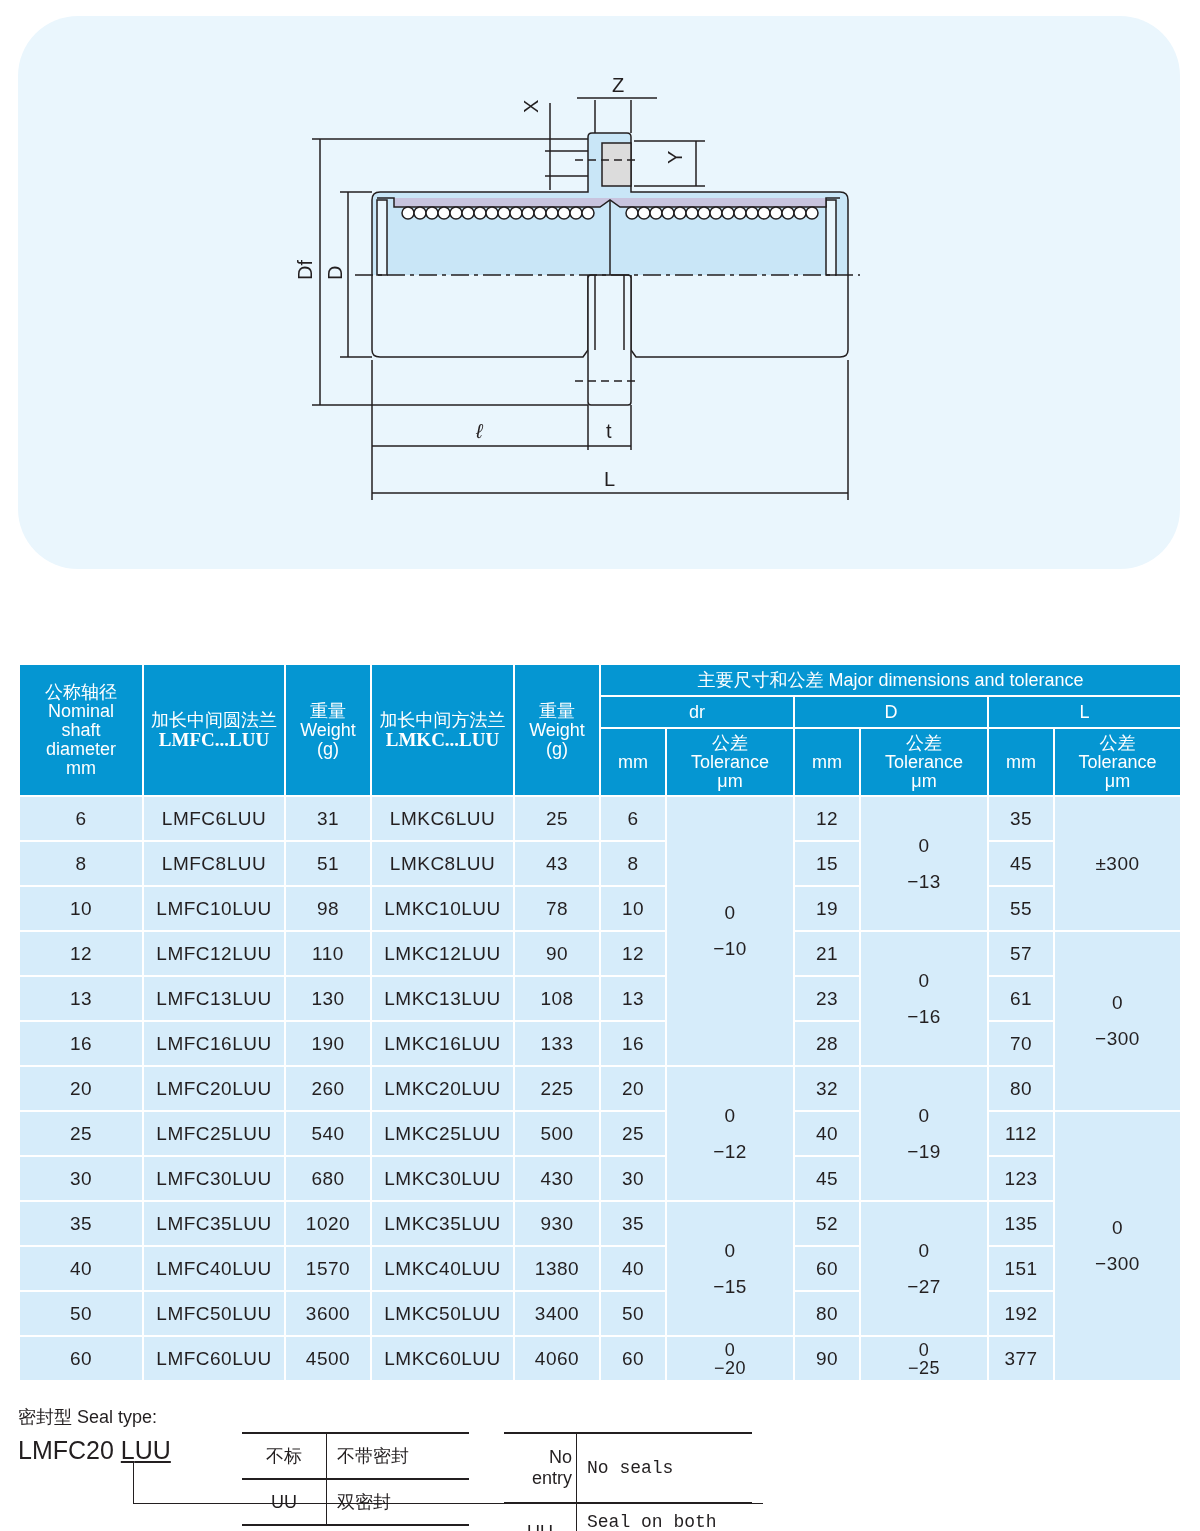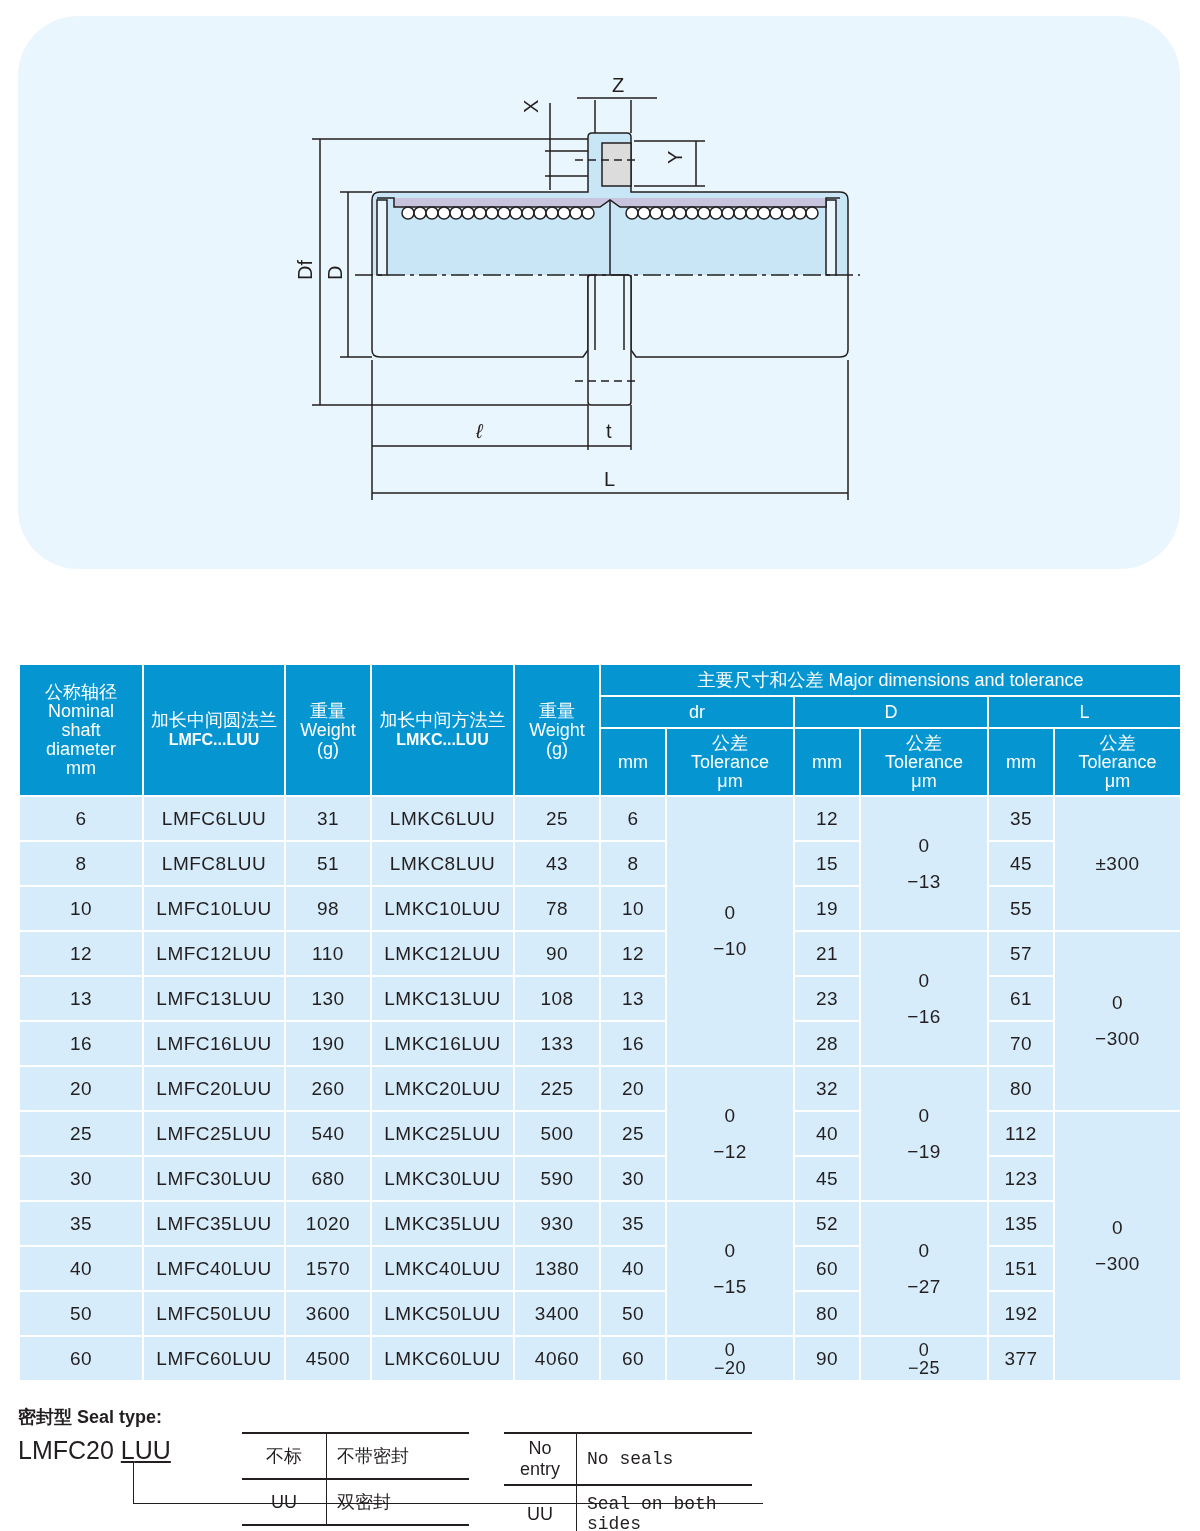--- a/index.html
+++ b/index.html
@@ -4,29 +4,29 @@
 <style>
   html, body { margin:0; padding:0; background:#ffffff; }
   body { width:1200px; height:1531px; position:relative; font-family:"Liberation Sans", "DejaVu Sans", sans-serif; color:#231f20; overflow:hidden; }
   .drawing-panel { position:absolute; left:18px; top:16px; width:1162px; height:553px; background:#eaf6fd; border-radius:60px; }
   .drawing-panel svg { position:absolute; left:0; top:0; }
   .dim-label { font-family:"Liberation Sans", sans-serif; font-size:20px; fill:#231f20; }
 
   table.spec { position:absolute; left:18px; top:635px; width:1162px; border-collapse:collapse; table-layout:fixed;margin-top:28px; }
   table.spec th, table.spec td { border:2px solid #ffffff; text-align:center; vertical-align:middle; padding:0; }
   table.spec th { background:#0596d2; color:#ffffff; font-weight:normal; font-size:18px; line-height:19px; }
-  table.spec th .b { font-weight:bold; font-size:16px; }
+  table.spec th .b { font-weight:bold; font-size:19px;font-family:Liberation Serif, serif; }
   table.spec td { background:#d6ecfa; color:#231f20; font-size:19px; height:43px; letter-spacing:0.5px; }
   table.spec td.tol { line-height:36px; }
   table.spec td.tol2 { line-height:18px; font-size:18px; }
   .h-major { height:32px; }
   .h-sub { height:32px; }
 
   .seal { position:absolute; left:18px; top:1400px; width:800px; height:120px; }
-  .seal-title { position:absolute; left:0; top:5px; font-weight:bold; font-size:18px; }
+  .seal-title { position:absolute; left:0; top:5px; font-weight:normal; font-size:18px; }
   .seal-code { position:absolute; left:0; top:36px; font-size:25px; }
   .seal-code .u { text-decoration:underline; }
   .seal-line-v { position:absolute; left:115px; top:63px; width:0; height:40px; border-left:1.5px solid #231f20; }
   .seal-line-h { position:absolute; left:115px; top:103px; width:630px; border-top:1.5px solid #231f20; }
   table.seal-tbl { position:absolute; border-collapse:collapse; font-size:18px; }
   table.seal-tbl td { border-top:2px solid #231f20; border-bottom:2px solid #231f20; padding:8px 10px; height:28px; }
   table.seal-tbl td + td { border-left:1.5px solid #231f20;font-family:Liberation Mono, monospace; }
   .st-cn { left:224px; top:32px; }
   .st-en { left:486px; top:32px; }
 </style>
@@ -300,21 +300,21 @@
         <td rowspan="6" class="tol">
           <div>0</div>
           <div>−300</div>
         </td>
       </tr>
       <tr>
         <td>30</td>
         <td>LMFC30LUU</td>
         <td>680</td>
         <td>LMKC30LUU</td>
-        <td>590</td>
+        <td>430</td>
         <td>30</td>
         <td>45</td>
         <td>123</td>
       </tr>
       <tr>
         <td>35</td>
         <td>LMFC35LUU</td>
         <td>1020</td>
         <td>LMKC35LUU</td>
         <td>930</td>
@@ -384,21 +384,21 @@
         </tr>
     <tr>
           <td style="text-align:center">UU</td>
           <td>双密封</td>
         </tr>
   </tbody>
     </table>
   <table class="seal-tbl st-en">
     <tbody>
         <tr>
-          <td style="width:64px;text-align:center;padding:4px 4px">No entry</td>
+          <td style="width:64px;text-align:right;padding:13px 4px">No entry</td>
           <td style="width:155px">No seals</td>
         </tr>
     <tr>
           <td style="text-align:center">UU</td>
           <td>Seal on both sides</td>
         </tr>
   </tbody>
     </table>
 </div>
 

